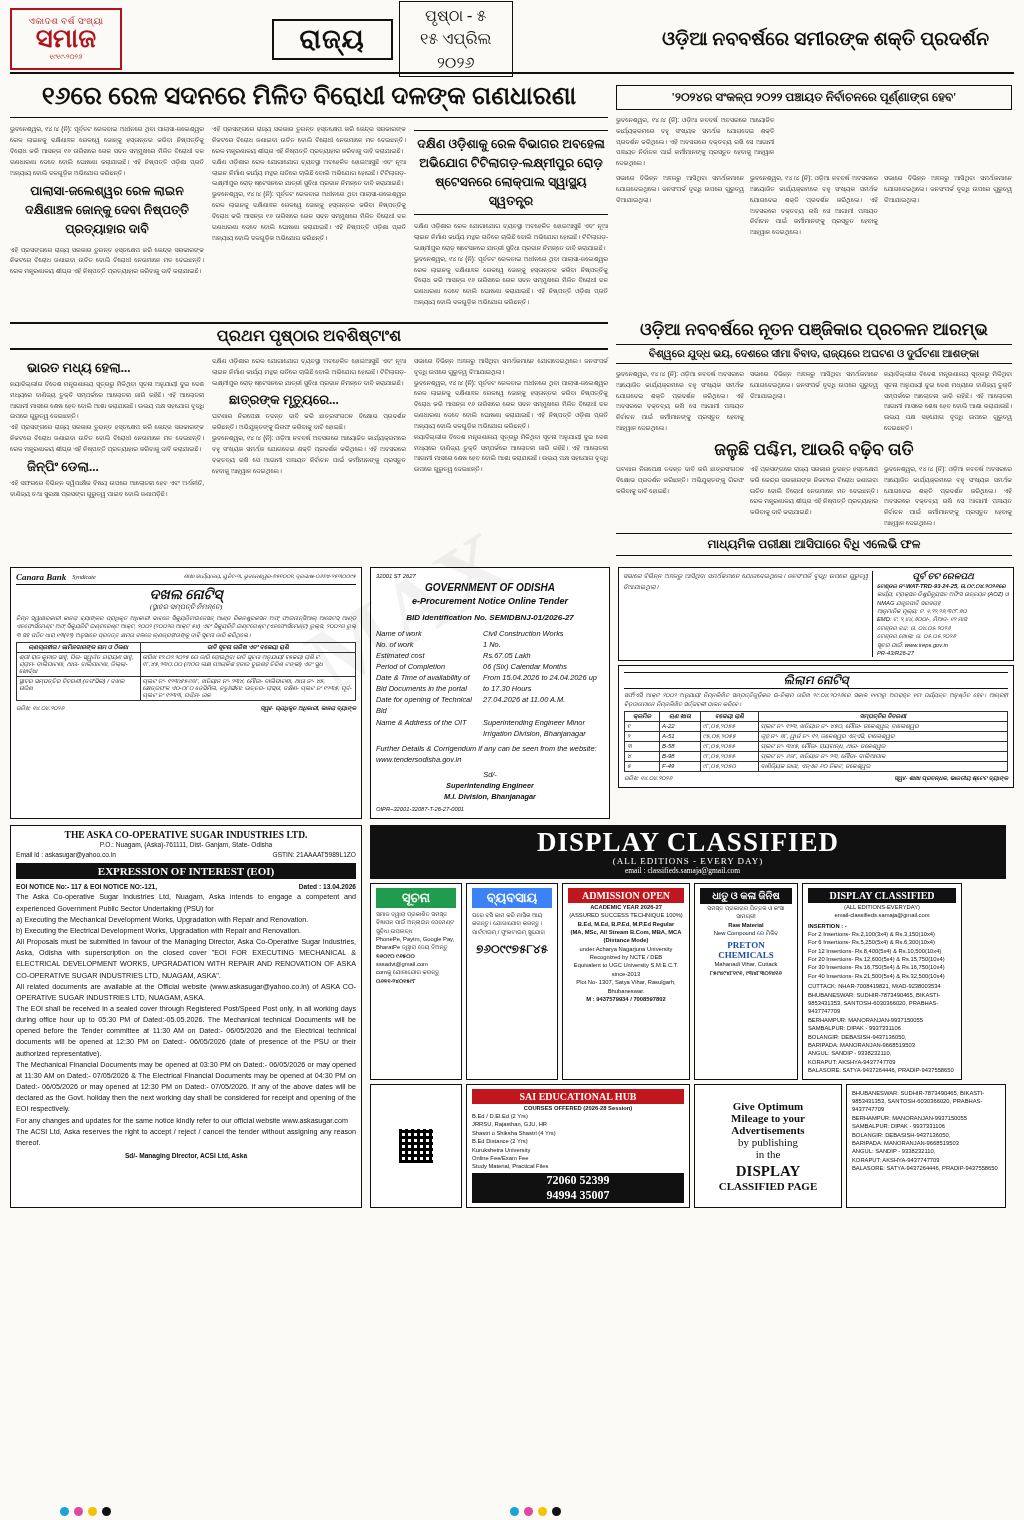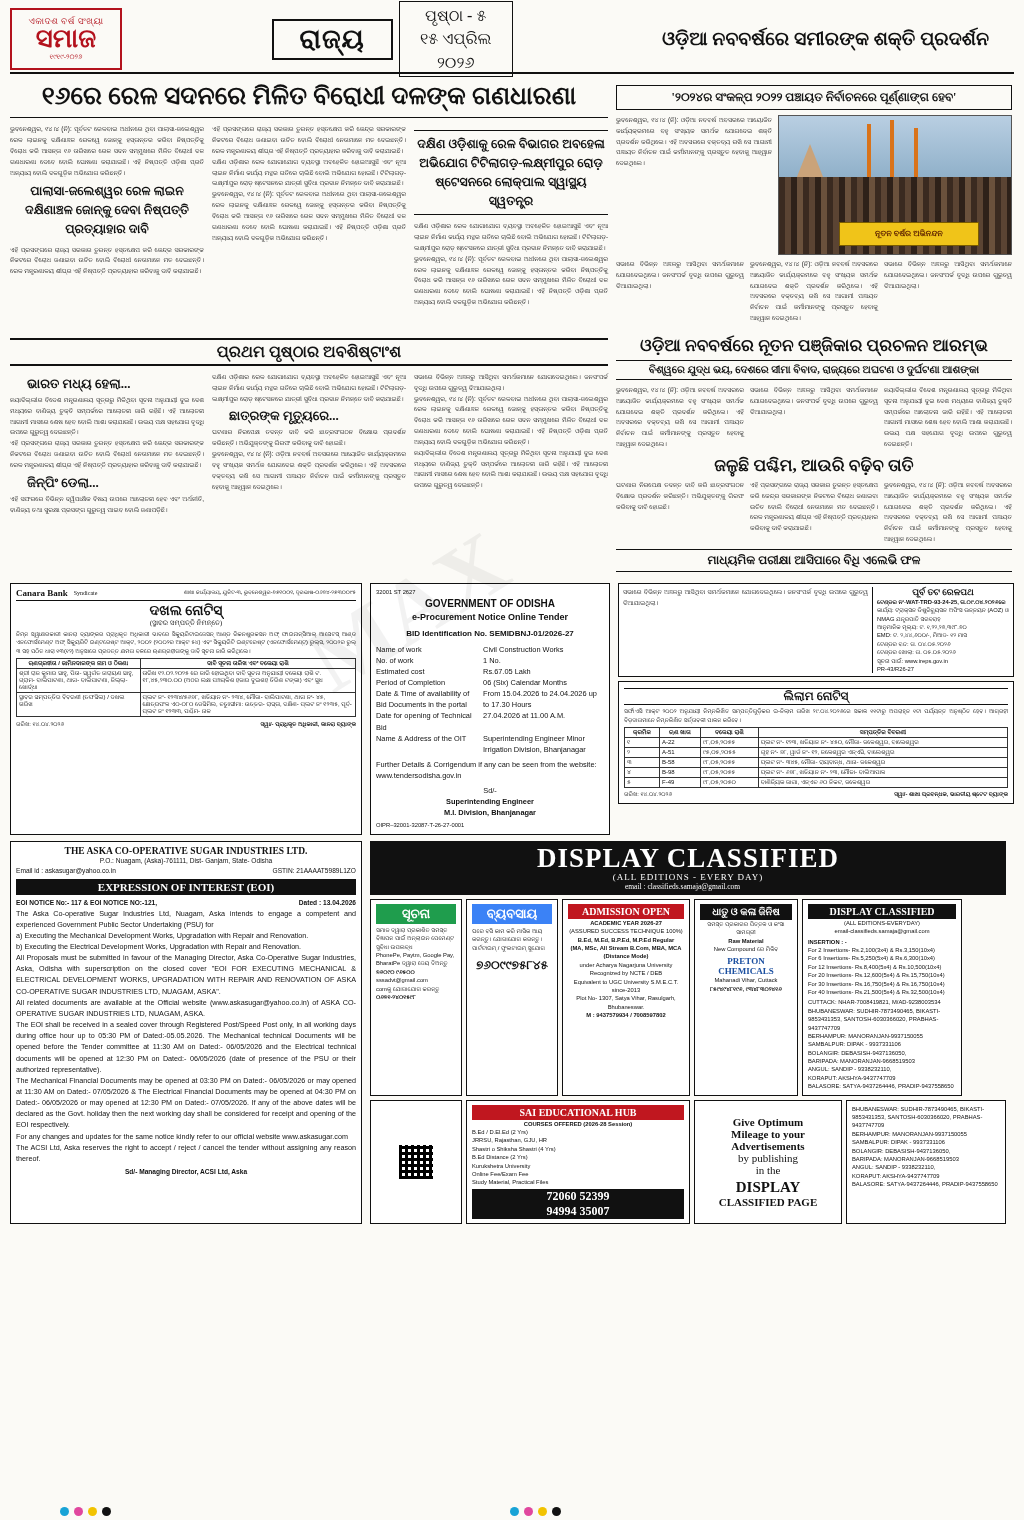--- a/index.html
+++ b/index.html
@@ -156,31 +156,20 @@
         </div>
       </div>
     </div>
 
     <div class="right">
       <div class="quote-band">'୨୦୨୪ର ସଂକଳ୍ପ ୨୦୨୨ ପଞ୍ଚାୟତ ନିର୍ବାଚନରେ ପୂର୍ଣ୍ଣାଙ୍ଗ ହେବ'</div>
       <div style="display:flex;gap:6px;">
         <div style="width:40%;">
           <div class="body">ଭୁବନେଶ୍ୱର, ୧୪।୪ (ନି): ଓଡ଼ିଆ ନବବର୍ଷ ଅବସରରେ ଆୟୋଜିତ କାର୍ଯ୍ୟକ୍ରମରେ ବହୁ ସଂଖ୍ୟକ ସମର୍ଥକ ଯୋଗଦେଇ ଶକ୍ତି ପ୍ରଦର୍ଶନ କରିଥିଲେ। ଏହି ଅବସରରେ ବକ୍ତବ୍ୟ ରଖି ସେ ଆଗାମୀ ପଞ୍ଚାୟତ ନିର୍ବାଚନ ପାଇଁ କର୍ମୀମାନଙ୍କୁ ପ୍ରସ୍ତୁତ ହେବାକୁ ଆହ୍ୱାନ ଦେଇଥିଲେ।</div>
         </div>
-        <div style="width:60%;">
-          <div class="photo">
-            <div class="sky"></div>
-            <div class="temple"></div>
-            <div class="flag" style="left:38%;top:8px;height:54px;"></div>
-            <div class="flag" style="left:48%;top:4px;height:62px;"></div>
-            <div class="flag" style="left:58%;top:12px;height:50px;"></div>
-            <div class="crowd"></div>
-            <div class="banner">ନୂତନ ବର୍ଷର ଅଭିନନ୍ଦନ</div>
-          </div>
-        </div>
       </div>
       <div style="display:flex;gap:6px;margin-top:4px;">
         <div style="flex:1">
             <div class="body">ସଭାରେ ବିଭିନ୍ନ ଅଞ୍ଚଳରୁ ଆସିଥିବା ସମର୍ଥକମାନେ ଯୋଗଦେଇଥିଲେ। ଜନସଂପର୍କ ବୃଦ୍ଧି ଉପରେ ଗୁରୁତ୍ୱ ଦିଆଯାଇଥିଲା।</div>
           </div>
         <div style="flex:1">
             <div class="body">ଭୁବନେଶ୍ୱର, ୧୪।୪ (ନି): ଓଡ଼ିଆ ନବବର୍ଷ ଅବସରରେ ଆୟୋଜିତ କାର୍ଯ୍ୟକ୍ରମରେ ବହୁ ସଂଖ୍ୟକ ସମର୍ଥକ ଯୋଗଦେଇ ଶକ୍ତି ପ୍ରଦର୍ଶନ କରିଥିଲେ। ଏହି ଅବସରରେ ବକ୍ତବ୍ୟ ରଖି ସେ ଆଗାମୀ ପଞ୍ଚାୟତ ନିର୍ବାଚନ ପାଇଁ କର୍ମୀମାନଙ୍କୁ ପ୍ରସ୍ତୁତ ହେବାକୁ ଆହ୍ୱାନ ଦେଇଥିଲେ।</div>
           </div>
         <div style="flex:1">
             <div class="body">ସଭାରେ ବିଭିନ୍ନ ଅଞ୍ଚଳରୁ ଆସିଥିବା ସମର୍ଥକମାନେ ଯୋଗଦେଇଥିଲେ। ଜନସଂପର୍କ ବୃଦ୍ଧି ଉପରେ ଗୁରୁତ୍ୱ ଦିଆଯାଇଥିଲା।</div>
@@ -237,21 +226,21 @@
             <div class="body">ଏହି ପ୍ରସଙ୍ଗରେ ରାଜ୍ୟ ସରକାର ତୁରନ୍ତ ହସ୍ତକ୍ଷେପ କରି କେନ୍ଦ୍ର ସରକାରଙ୍କ ନିକଟରେ ବିରୋଧ ଜଣାଇବା ଉଚିତ ବୋଲି ବିରୋଧୀ ନେତାମାନେ ମତ ଦେଇଛନ୍ତି। ରେଳ ମନ୍ତ୍ରଣାଳୟ ଶୀଘ୍ର ଏହି ନିଷ୍ପତ୍ତି ପ୍ରତ୍ୟାହାର କରିବାକୁ ଦାବି କରାଯାଇଛି।</div>
           </div>
         <div style="flex:1">
             <div class="body">ଭୁବନେଶ୍ୱର, ୧୪।୪ (ନି): ଓଡ଼ିଆ ନବବର୍ଷ ଅବସରରେ ଆୟୋଜିତ କାର୍ଯ୍ୟକ୍ରମରେ ବହୁ ସଂଖ୍ୟକ ସମର୍ଥକ ଯୋଗଦେଇ ଶକ୍ତି ପ୍ରଦର୍ଶନ କରିଥିଲେ। ଏହି ଅବସରରେ ବକ୍ତବ୍ୟ ରଖି ସେ ଆଗାମୀ ପଞ୍ଚାୟତ ନିର୍ବାଚନ ପାଇଁ କର୍ମୀମାନଙ୍କୁ ପ୍ରସ୍ତୁତ ହେବାକୁ ଆହ୍ୱାନ ଦେଇଥିଲେ।</div>
           </div>
       </div>
       <div class="subband" style="font-size:12px;">ମାଧ୍ୟମିକ ପରୀକ୍ଷା ଆସିପାରେ ବିଧି ଏଲେଭି ଫଳ</div>
     </div>
   </div>
 
-  <div class="cols" style="margin-top:6px;align-items:stretch;">
+  <div class="cols" style="margin-top:6px;align-items:stretch;font-style:italic;">
 
     <div class="ad" style="width:352px;">
       <div style="display:flex;align-items:center;gap:6px;border-bottom:1px solid #111;padding-bottom:2px;">
         <div style="font-size:9px;font-weight:bold;">Canara Bank</div>
         <div style="font-size:6px;">Syndicate</div>
         <div style="flex:1;font-size:5.5px;text-align:right;">ଶାଖା କାର୍ଯ୍ୟାଳୟ, ୟୁନିଟ-୩, ଭୁବନେଶ୍ୱର-୭୫୧୦୦୧, ଦୂରଭାଷ-୦୬୭୪-୨୫୩୦୦୯୫</div>
       </div>
       <div class="center bold" style="font-size:14px;margin-top:2px;">ଦଖଲ ନୋଟିସ୍</div>
       <div class="center" style="font-size:7px;">(ସ୍ଥାବର ସମ୍ପତ୍ତି ନିମନ୍ତେ)</div>
       <div class="tiny" style="text-align:justify;margin:3px 0;">ନିମ୍ନ ସ୍ୱାକ୍ଷରକାରୀ କାନରା ବ୍ୟାଙ୍କର ପ୍ରାଧିକୃତ ଅଧିକାରୀ ଭାବରେ ସିକ୍ୟୁରିଟାଇଜେସନ୍ ଆଣ୍ଡ ରିକନଷ୍ଟ୍ରକସନ ଅଫ୍ ଫାଇନାନ୍ସିଆଲ୍ ଆସେଟସ୍ ଆଣ୍ଡ ଏନଫୋର୍ସମେଣ୍ଟ ଅଫ୍ ସିକ୍ୟୁରିଟି ଇଣ୍ଟରେଷ୍ଟ ଆକ୍ଟ, ୨୦୦୨ (୨୦୦୨ର ଆକ୍ଟ ୫୪) ଏବଂ ସିକ୍ୟୁରିଟି ଇଣ୍ଟରେଷ୍ଟ (ଏନଫୋର୍ସମେଣ୍ଟ) ରୁଲ୍ସ, ୨୦୦୨ର ରୁଲ୍ ୩ ସହ ପଠିତ ଧାରା ୧୩(୧୨) ଅନୁସାରେ ପ୍ରଦତ୍ତ କ୍ଷମତା ବଳରେ ଋଣଗ୍ରହୀତାଙ୍କୁ ଦାବି ସୂଚନା ଜାରି କରିଥିଲେ।</div>

